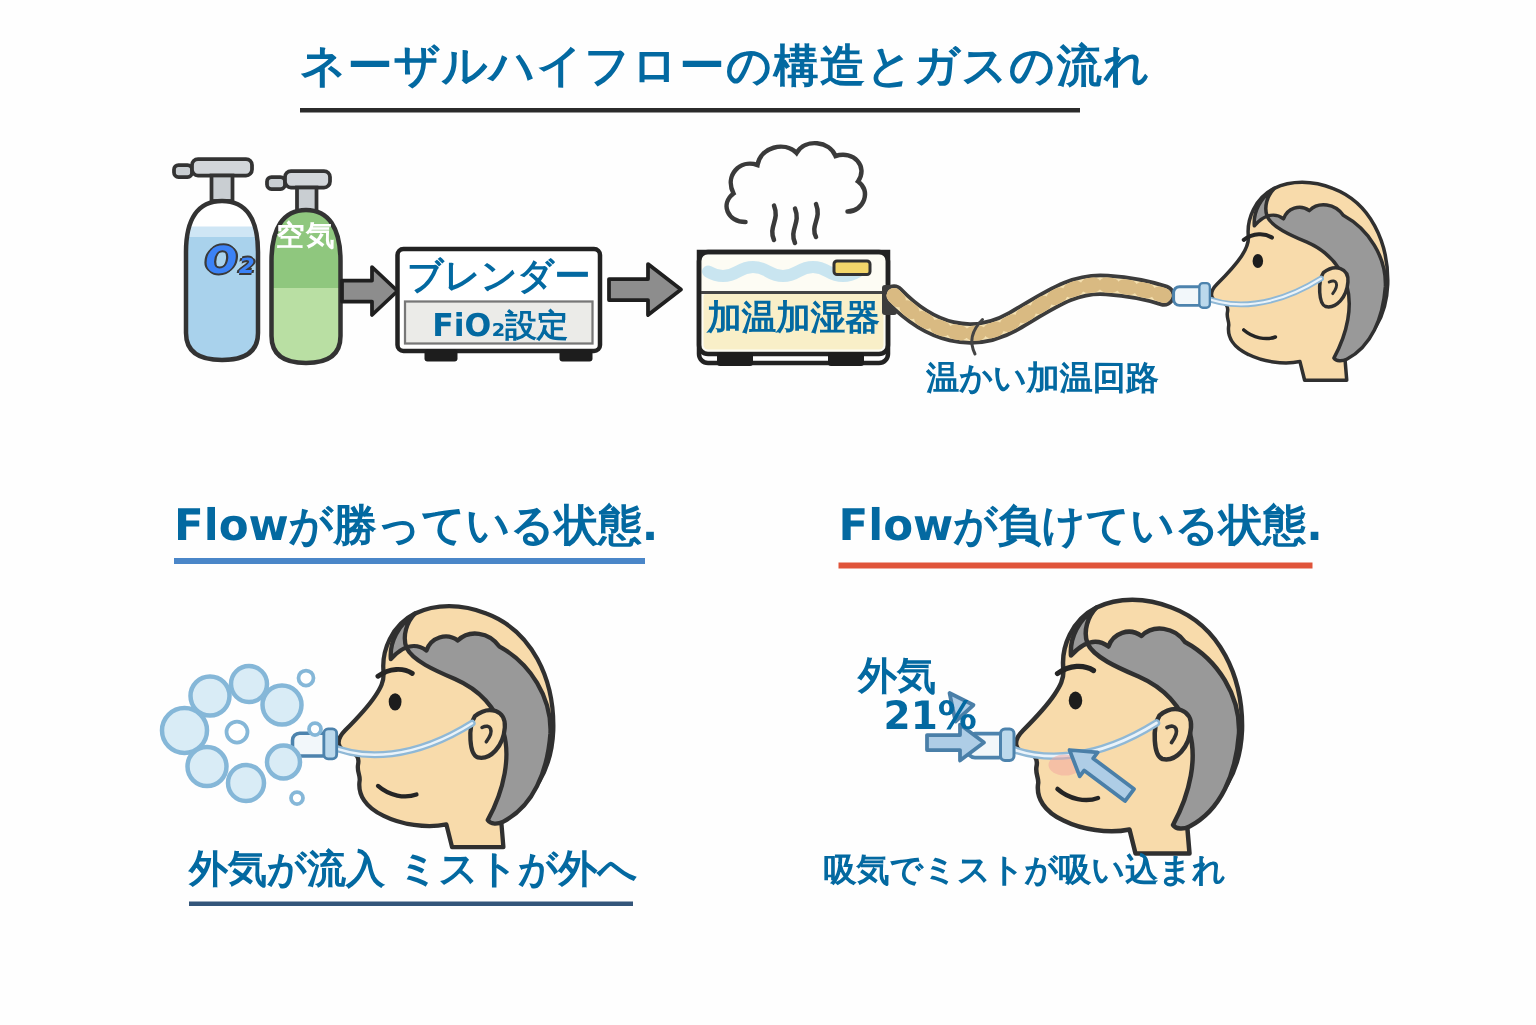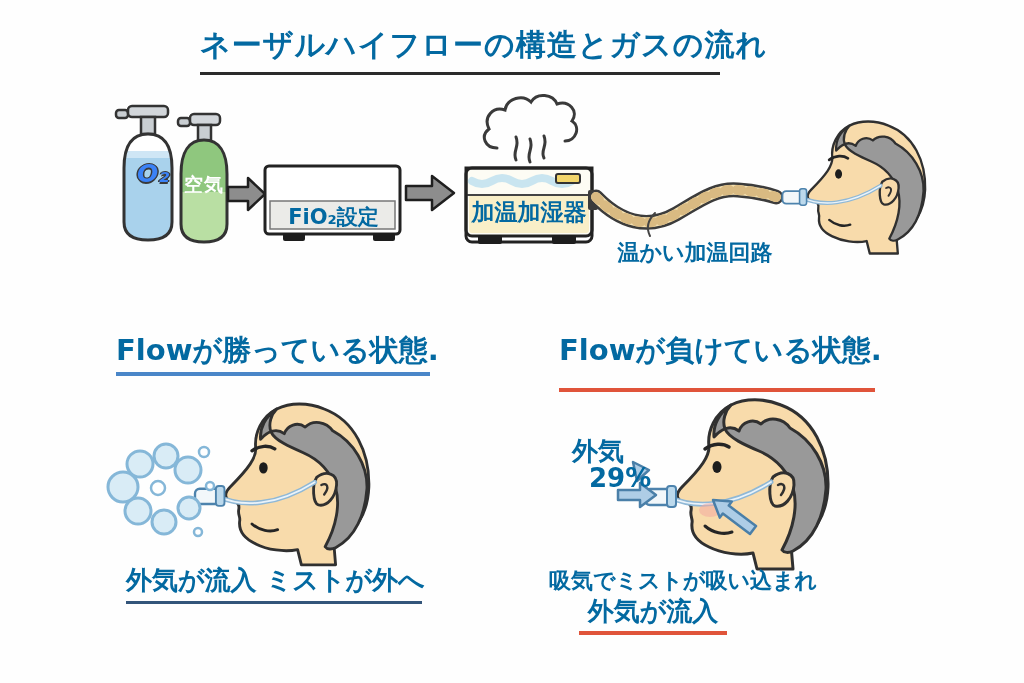--- a/index.html
+++ b/index.html
@@ -5,29 +5,29 @@
   html,body{margin:0;padding:0;}
   body{background:#ffffff;font-family:"DejaVu Sans",sans-serif;}
   #stage{position:relative;width:1024px;height:683px;background:#fefefe;overflow:hidden;}
   #art{position:absolute;left:0;top:0;}
   .lbl{position:absolute;color:#0369a1;font-weight:600;line-height:1.15;white-space:nowrap;}
   .ctr{text-align:center;}
   .title{left:200px;top:28px;width:520px;font-size:30px;letter-spacing:1px;
          border-bottom:3.5px solid #2b2b2b;padding-bottom:9px;}
   .o2{left:130px;top:160px;width:46px;font-size:25px;color:#3b82f6;font-style:italic;
       text-shadow:-1.5px 0 #3a3a3a,1.5px 0 #3a3a3a,0 -1.5px #3a3a3a,0 1.5px #3a3a3a;}
-  .air{left:181px;top:174px;width:46px;font-size:19px;color:#fff;letter-spacing:1px;}
+  .air{left:181px;top:147px;width:46px;font-size:19px;color:#fff;letter-spacing:1px;}
   .blender-name{left:267px;top:171px;width:131px;font-size:24px;}
   .blender-setting{left:273px;top:205px;width:121px;font-size:21px;}
   .humid{left:469px;top:199px;width:120px;font-size:23px;}
   .circuit{left:613px;top:240px;width:164px;font-size:22px;}
   .hd-left{left:116px;top:334px;width:314px;font-size:29px;
            border-bottom:4px solid #4a86c8;padding-bottom:5px;}
   .hd-right{left:559px;top:334px;width:316px;font-size:29px;
-            border-bottom:4px solid #e0543a;padding-bottom:21px;}
+            border-bottom:4px solid #e0543a;padding-bottom:8px;}
   .gaiki{left:572px;top:437px;font-size:26px;}
   .pct{left:589px;top:464px;font-size:26px;}
   .cap-left{left:126px;top:566px;width:296px;font-size:26px;
             border-bottom:3.5px solid #33557a;padding-bottom:5px;}
   .cap-r1{left:549px;top:568px;font-size:22px;}
   .cap-r2{left:579px;top:597px;width:148px;font-size:26px;
           border-bottom:4px solid #e0543a;padding-bottom:4px;}
 </style>
 </head>
 <body>
@@ -150,29 +150,29 @@
       <polygon points="618,490 640,490 640,483 656,495 640,507 640,500 618,500"></polygon>
       <polygon points="756,526 728.8,505.6 731.8,501.6 713,500 719.8,517.6 722.8,513.6 750,534"></polygon>
     </g>
   </svg>
 
   <div class="lbl ctr title">ネーザルハイフローの構造とガスの流れ</div>
 
   <div class="lbl ctr o2">O₂</div>
   <div class="lbl ctr air">空気</div>
 
+  <div class="lbl ctr blender-name">ブレンダー</div>
   <div class="lbl ctr humid">加温加湿器</div>
 
   <div class="lbl ctr blender-setting">FiO₂設定</div>
 
   <div class="lbl ctr circuit">温かい加温回路</div>
 
   <div class="lbl ctr hd-left">Flowが勝っている状態.</div>
   <div class="lbl ctr hd-right">Flowが負けている状態.</div>
 
   <div class="lbl gaiki">外気</div>
-  <div class="lbl pct">29%</div>
+  <div class="lbl pct">21%</div>
 
   <div class="lbl ctr cap-left">外気が流入 ミストが外へ</div>
   <div class="lbl cap-r1">吸気でミストが吸い込まれ</div>
-  <div class="lbl ctr cap-r2">外気が流入</div>
 
 </div>
 
 </body></html>

